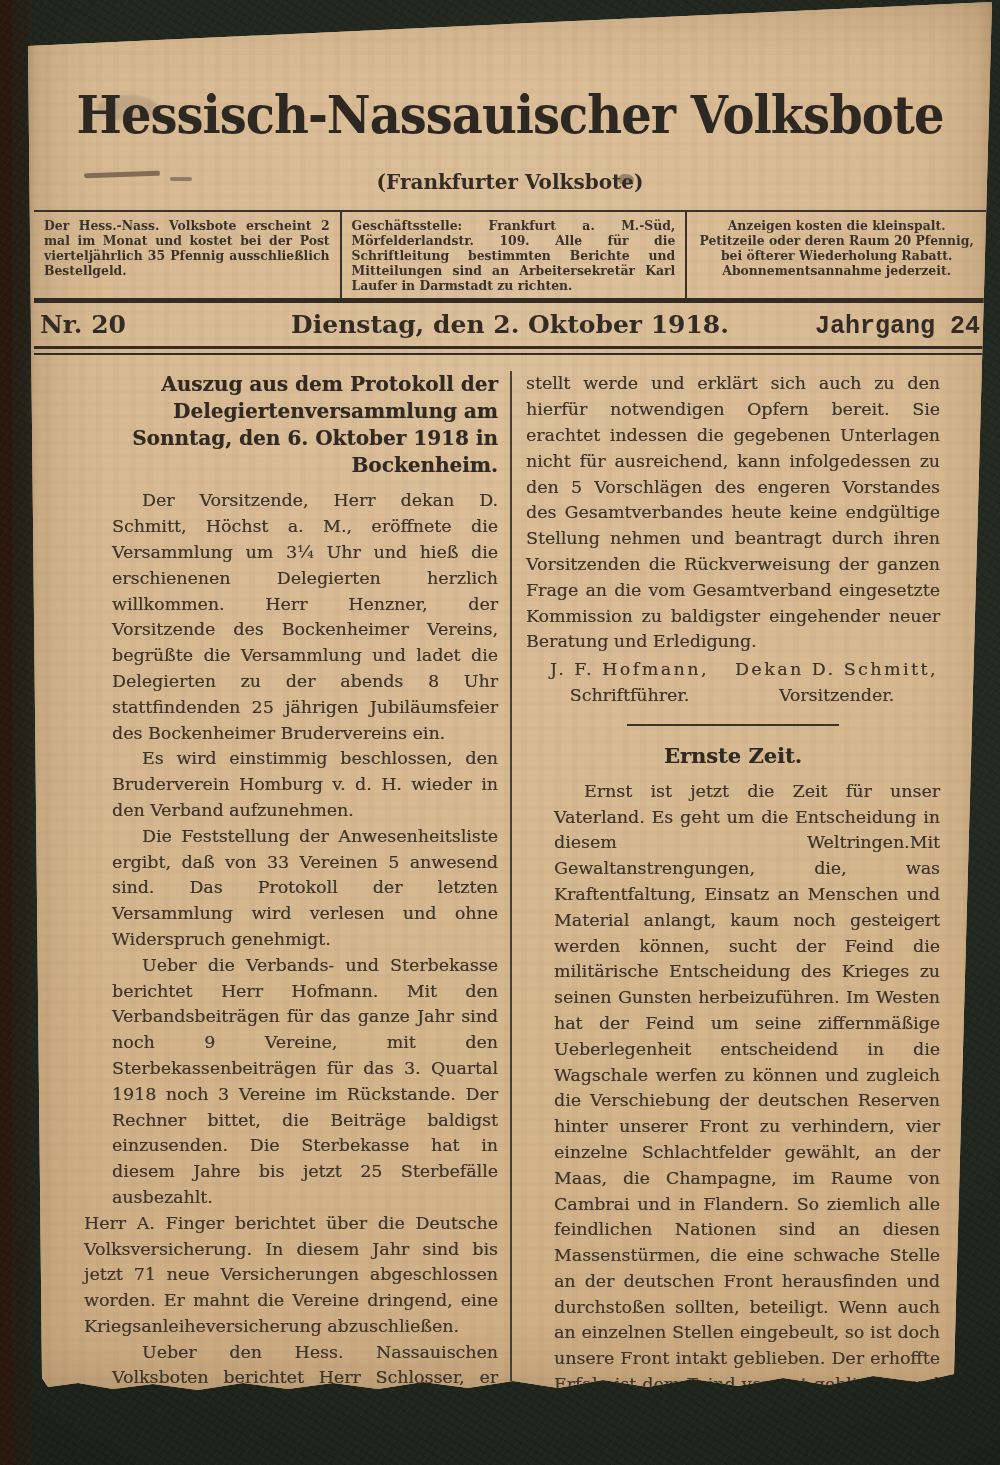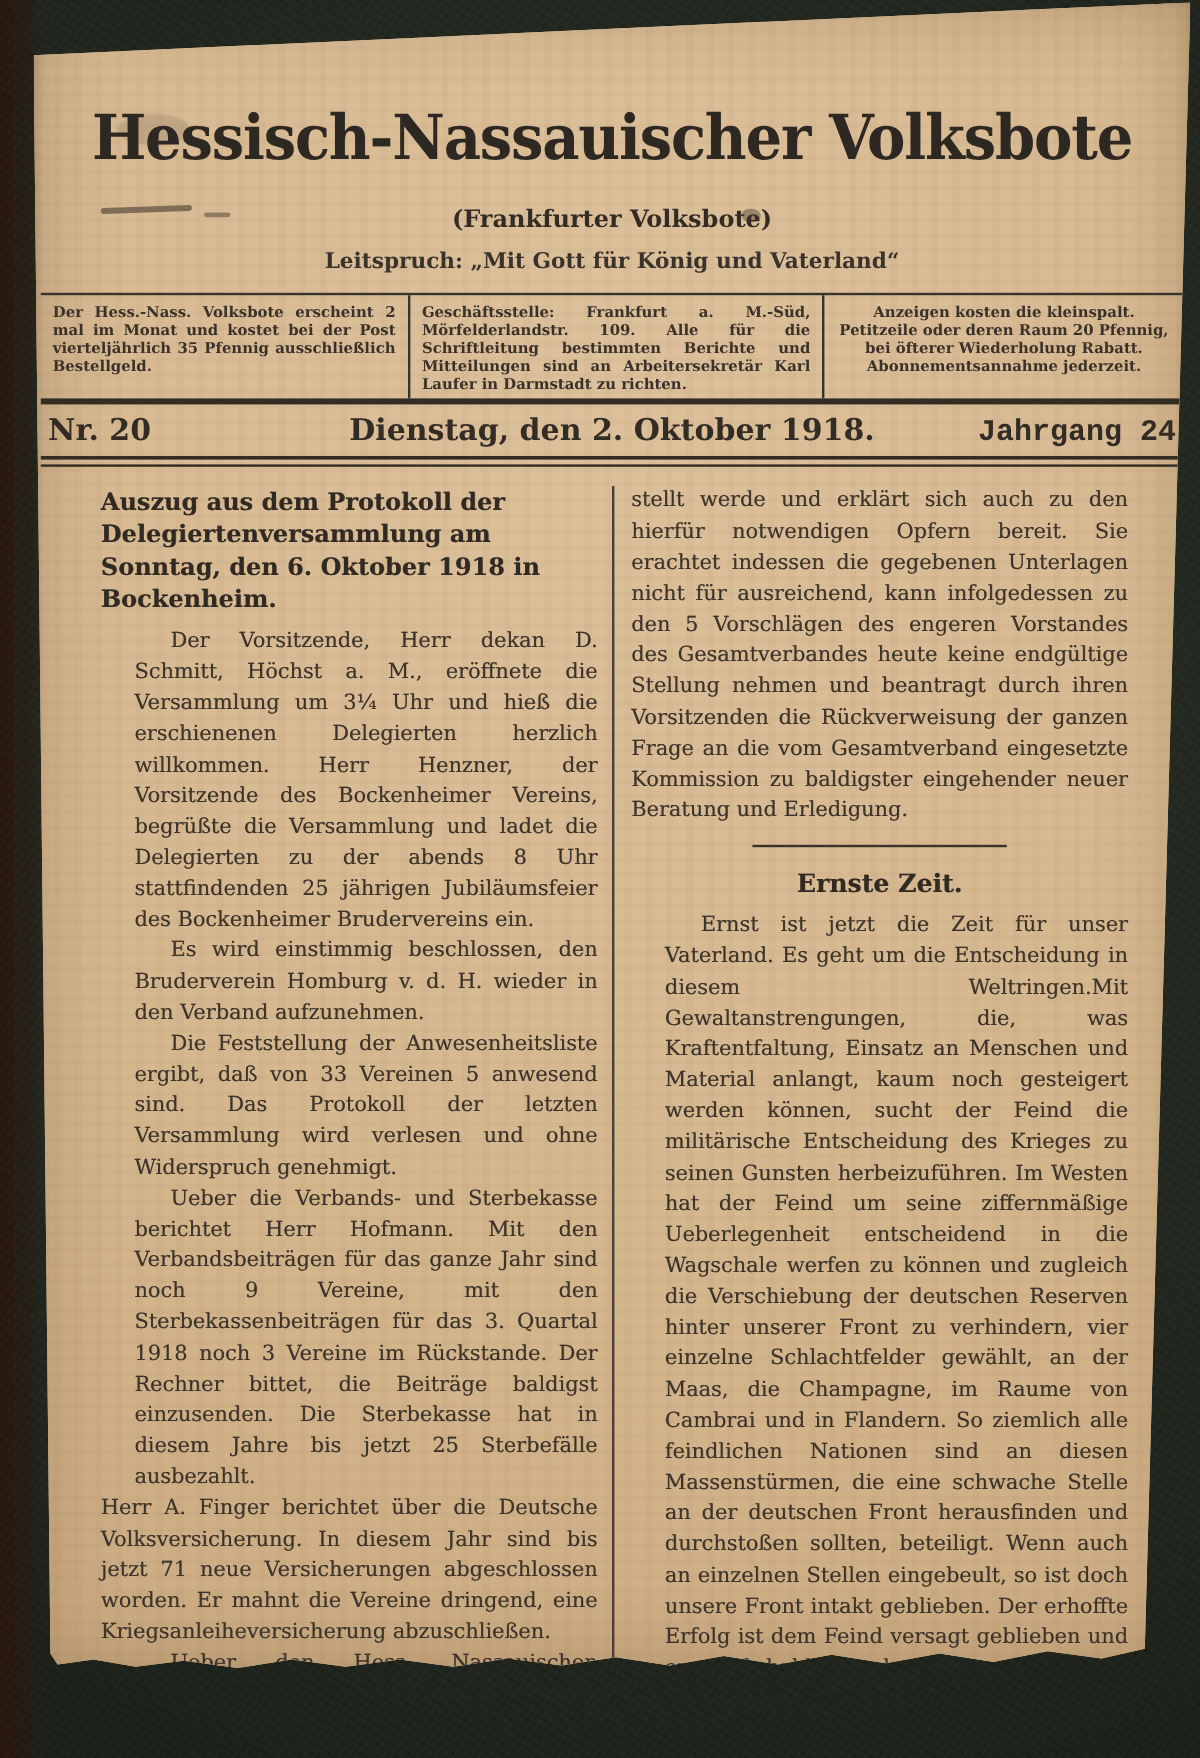--- a/index.html
+++ b/index.html
@@ -71,21 +71,21 @@
   .body-cols{display:flex;margin-top:16px;padding:0 52px 0 56px;}
   .col{
     flex:1;font-size:17.4px;line-height:25.8px;text-align:justify;color:#3c342b;
     text-shadow:0.3px 0 0 rgba(60,52,43,0.55);
   }
   .col.left{padding-right:12px;}
   .col.right{padding-left:14px;}
   .coldiv{width:2px;background:#493f33;margin-bottom:70px;}
 
   .article-heading{
-    font-size:20px;line-height:27px;font-weight:bold;text-align:left;
+    font-size:20px;line-height:27px;font-weight:bold;text-align:right;
     margin:0 0 9px 0;color:#312a22;
   }
   .col p{margin:0;}
   .col p.indent{text-indent:30px;margin-left:28px;}
 
   .signature{display:flex;margin-top:2px;}
   .sig-col{flex:1;text-align:center;}
   .sig-name{letter-spacing:2.5px;}
   .sig-role{}
   .sig-rule{width:212px;height:2px;background:#3a332b;margin:15px auto 17px auto;}
@@ -100,21 +100,20 @@
 <div class="page">
 
   <div class="stain stain-4"></div>
   <div class="stain stain-1"></div>
   <div class="stain stain-2"></div>
   <div class="stain stain-3"></div>
 
   <header class="masthead">
     <h1>Hessisch-Nassauischer Volksbote</h1>
     <div class="subtitle">(Frankfurter Volksbote)</div>
-    <div class="motto">Leitspruch: „Mit Gott für König und Vaterland“</div>
   </header>
 
   <div class="infobar">
     <div class="infocell c1">Der Hess.-Nass. Volksbote erscheint 2 mal im Monat und kostet bei der Post vierteljährlich 35 Pfennig ausschließlich Bestellgeld.</div>
     <div class="vdiv"></div>
     <div class="infocell c2">Geschäftsstelle: Frankfurt a. M.-Süd, Mörfelderlandstr. 109. Alle für die Schriftleitung bestimmten Berichte und Mitteilungen sind an Arbeitersekretär Karl Laufer in Darmstadt zu richten.</div>
     <div class="vdiv"></div>
     <div class="infocell c3">Anzeigen kosten die kleinspalt. Petitzeile oder deren Raum 20 Pfennig, bei öfterer Wiederholung Rabatt. Abonnementsannahme jederzeit.</div>
   </div>
 
@@ -136,20 +135,30 @@
       <p>Herr A. Finger berichtet über die Deutsche Volksversicherung. In diesem Jahr sind bis jetzt 71 neue Versicherungen abgeschlossen worden. Er mahnt die Vereine dringend, eine Kriegsanleiheversicherung abzuschließen.</p>
       <p class="indent">Ueber den Hess. Nassauischen Volksboten berichtet Herr Schlosser, er bittet für die Weihnachtsinserate fleißig zu werben, da sonst der Volksbote mit einem Fehlbetrag abschließen wird.</p>
 
     </div>
 
     <div class="coldiv"></div>
 
     <div class="col right">
       <p>stellt werde und erklärt sich auch zu den hierfür notwendigen Opfern bereit. Sie erachtet indessen die gegebenen Unterlagen nicht für ausreichend, kann infolgedessen zu den 5 Vorschlägen des engeren Vorstandes des Gesamtverbandes heute keine endgültige Stellung nehmen und beantragt durch ihren Vorsitzenden die Rückverweisung der ganzen Frage an die vom Gesamtverband eingesetzte Kommission zu baldigster eingehender neuer Beratung und Erledigung.</p>
 
+      <div class="signature">
+        <div class="sig-col">
+          <div class="sig-name">J. F. Hofmann,</div>
+          <div class="sig-role">Schriftführer.</div>
+        </div>
+        <div class="sig-col">
+          <div class="sig-name">Dekan D. Schmitt,</div>
+          <div class="sig-role">Vorsitzender.</div>
+        </div>
+      </div>
 
       <div class="sig-rule"></div>
 
       <h2 class="article2-heading">Ernste Zeit.</h2>
       <p class="indent">Ernst ist jetzt die Zeit für unser Vaterland. Es geht um die Entscheidung in diesem Weltringen.Mit Gewaltanstrengungen, die, was Kraftentfaltung, Einsatz an Menschen und Material anlangt, kaum noch gesteigert werden können, sucht der Feind die militärische Entscheidung des Krieges zu seinen Gunsten herbeizuführen. Im Westen hat der Feind um seine ziffernmäßige Ueberlegenheit entscheidend in die Wagschale werfen zu können und zugleich die Verschiebung der deutschen Reserven hinter unserer Front zu verhindern, vier einzelne Schlachtfelder gewählt, an der Maas, die Champagne, im Raume von Cambrai und in Flandern. So ziemlich alle feindlichen Nationen sind an diesen Massenstürmen, die eine schwache Stelle an der deutschen Front herausfinden und durchstoßen sollten, beteiligt. Wenn auch an einzelnen Stellen eingebeult, so ist doch unsere Front intakt geblieben. Der erhoffte Erfolg ist dem Feind versagt geblieben und er wird bald einsehen müssen, daß die Aufrollung der deutschen Front, wenn sie überhaupt möglich wäre, ihn ganz unerhörte Blutopfer kostet.</p>
 
     </div>
 
   </div>
 

